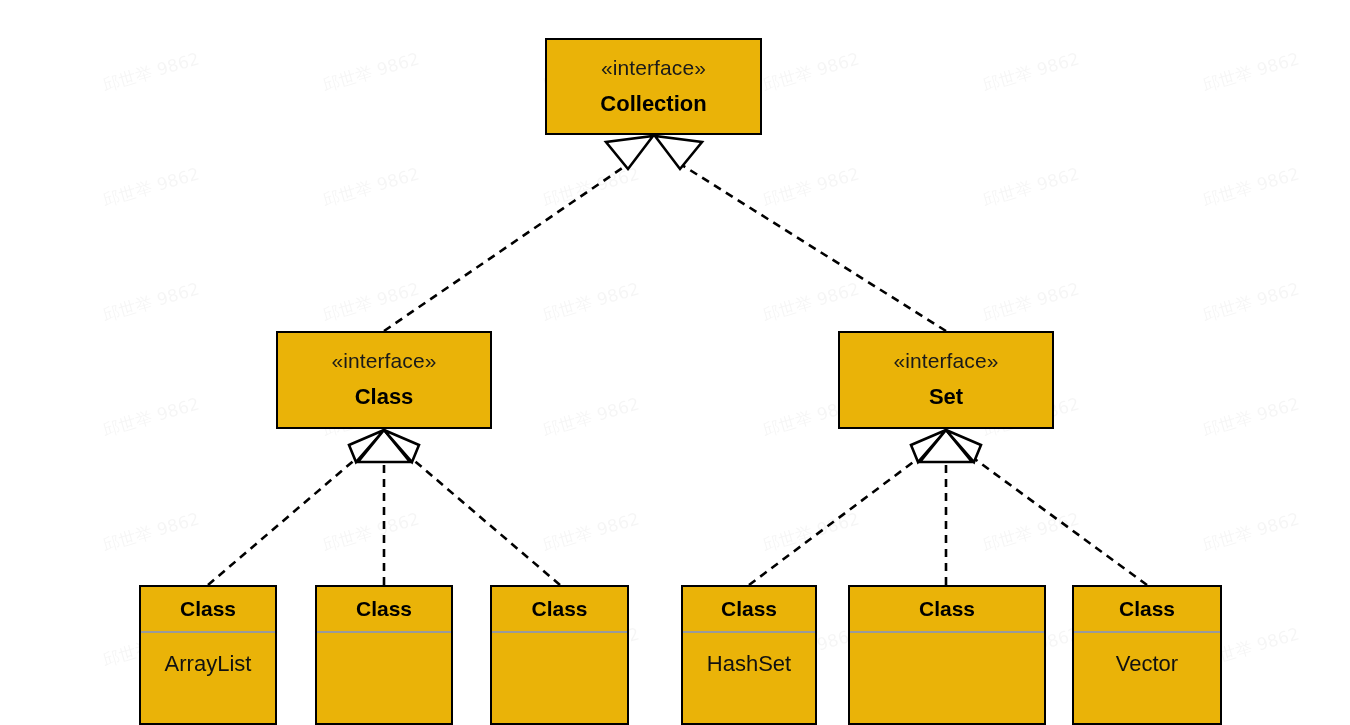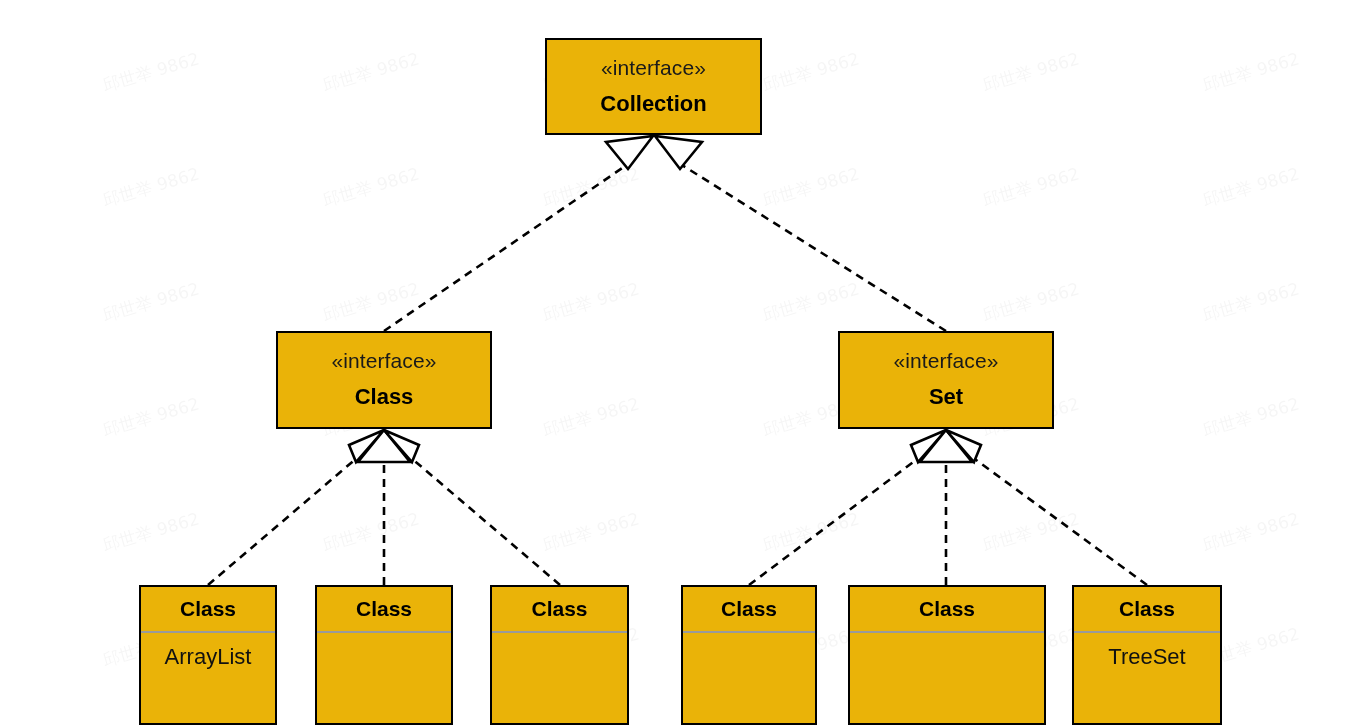--- a/index.html
+++ b/index.html
@@ -103,21 +103,21 @@
   .class-header-label {
     font-size: 21px;
     font-weight: 700;
     color: #000000;
   }
   .class-body {
     flex: 1 1 auto;
     display: flex;
     align-items: flex-start;
     justify-content: center;
-    padding-top: 11px;
+    padding-top: 18px;
     box-sizing: border-box;
   }
   .class-body-label {
     font-size: 22px;
     font-weight: 400;
     color: #111111;
     white-space: nowrap;
   }
 </style>
 </head>
@@ -219,30 +219,33 @@
   <div class="node class-node" style="left:490px; top:585px; width:139px; height:140px;">
     <div class="class-header">
       <span class="class-header-label">Class</span>
     </div>
   </div>
 
   <div class="node class-node" style="left:681px; top:585px; width:136px; height:140px;">
     <div class="class-header">
       <span class="class-header-label">Class</span>
     </div>
+    <div class="class-body">
+      <span class="class-body-label">HashSet</span>
+    </div>
   </div>
 
   <div class="node class-node" style="left:848px; top:585px; width:198px; height:140px;">
     <div class="class-header">
       <span class="class-header-label">Class</span>
     </div>
   </div>
 
   <div class="node class-node" style="left:1072px; top:585px; width:150px; height:140px;">
     <div class="class-header">
       <span class="class-header-label">Class</span>
     </div>
     <div class="class-body">
-      <span class="class-body-label">TreeSet</span>
+      <span class="class-body-label">Vector</span>
     </div>
   </div>
 
 </div>
 
 </body></html>

